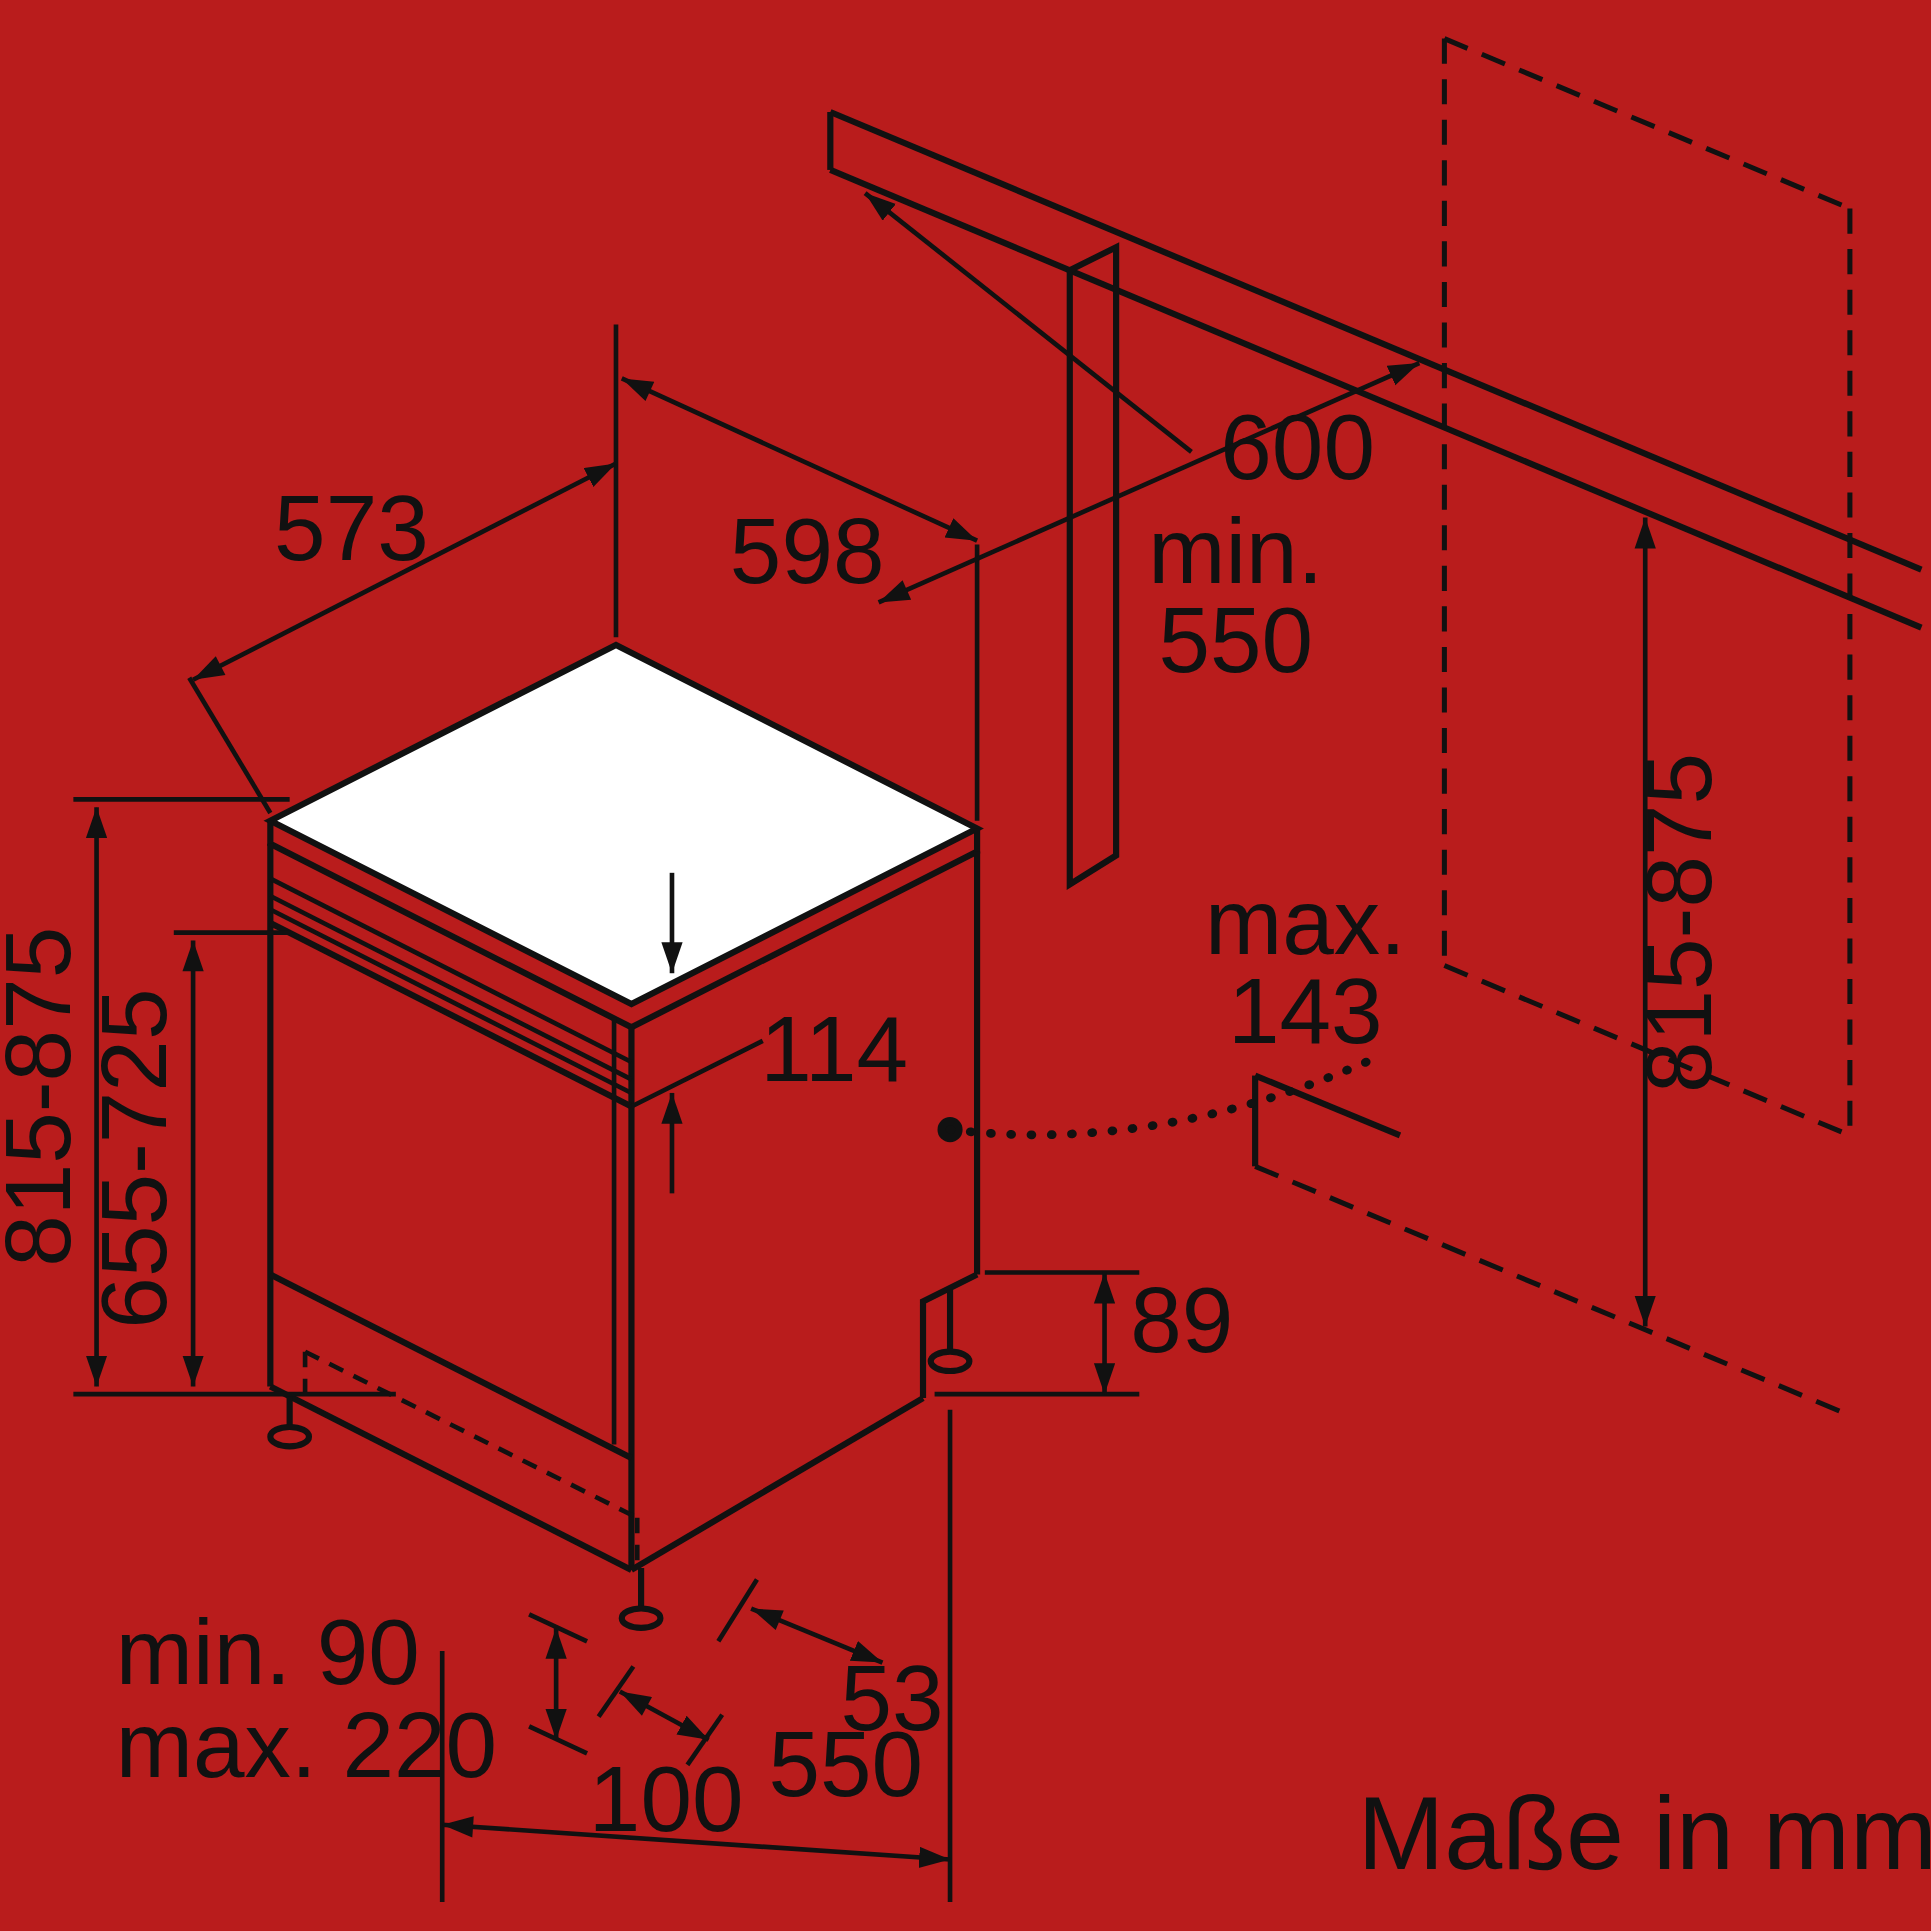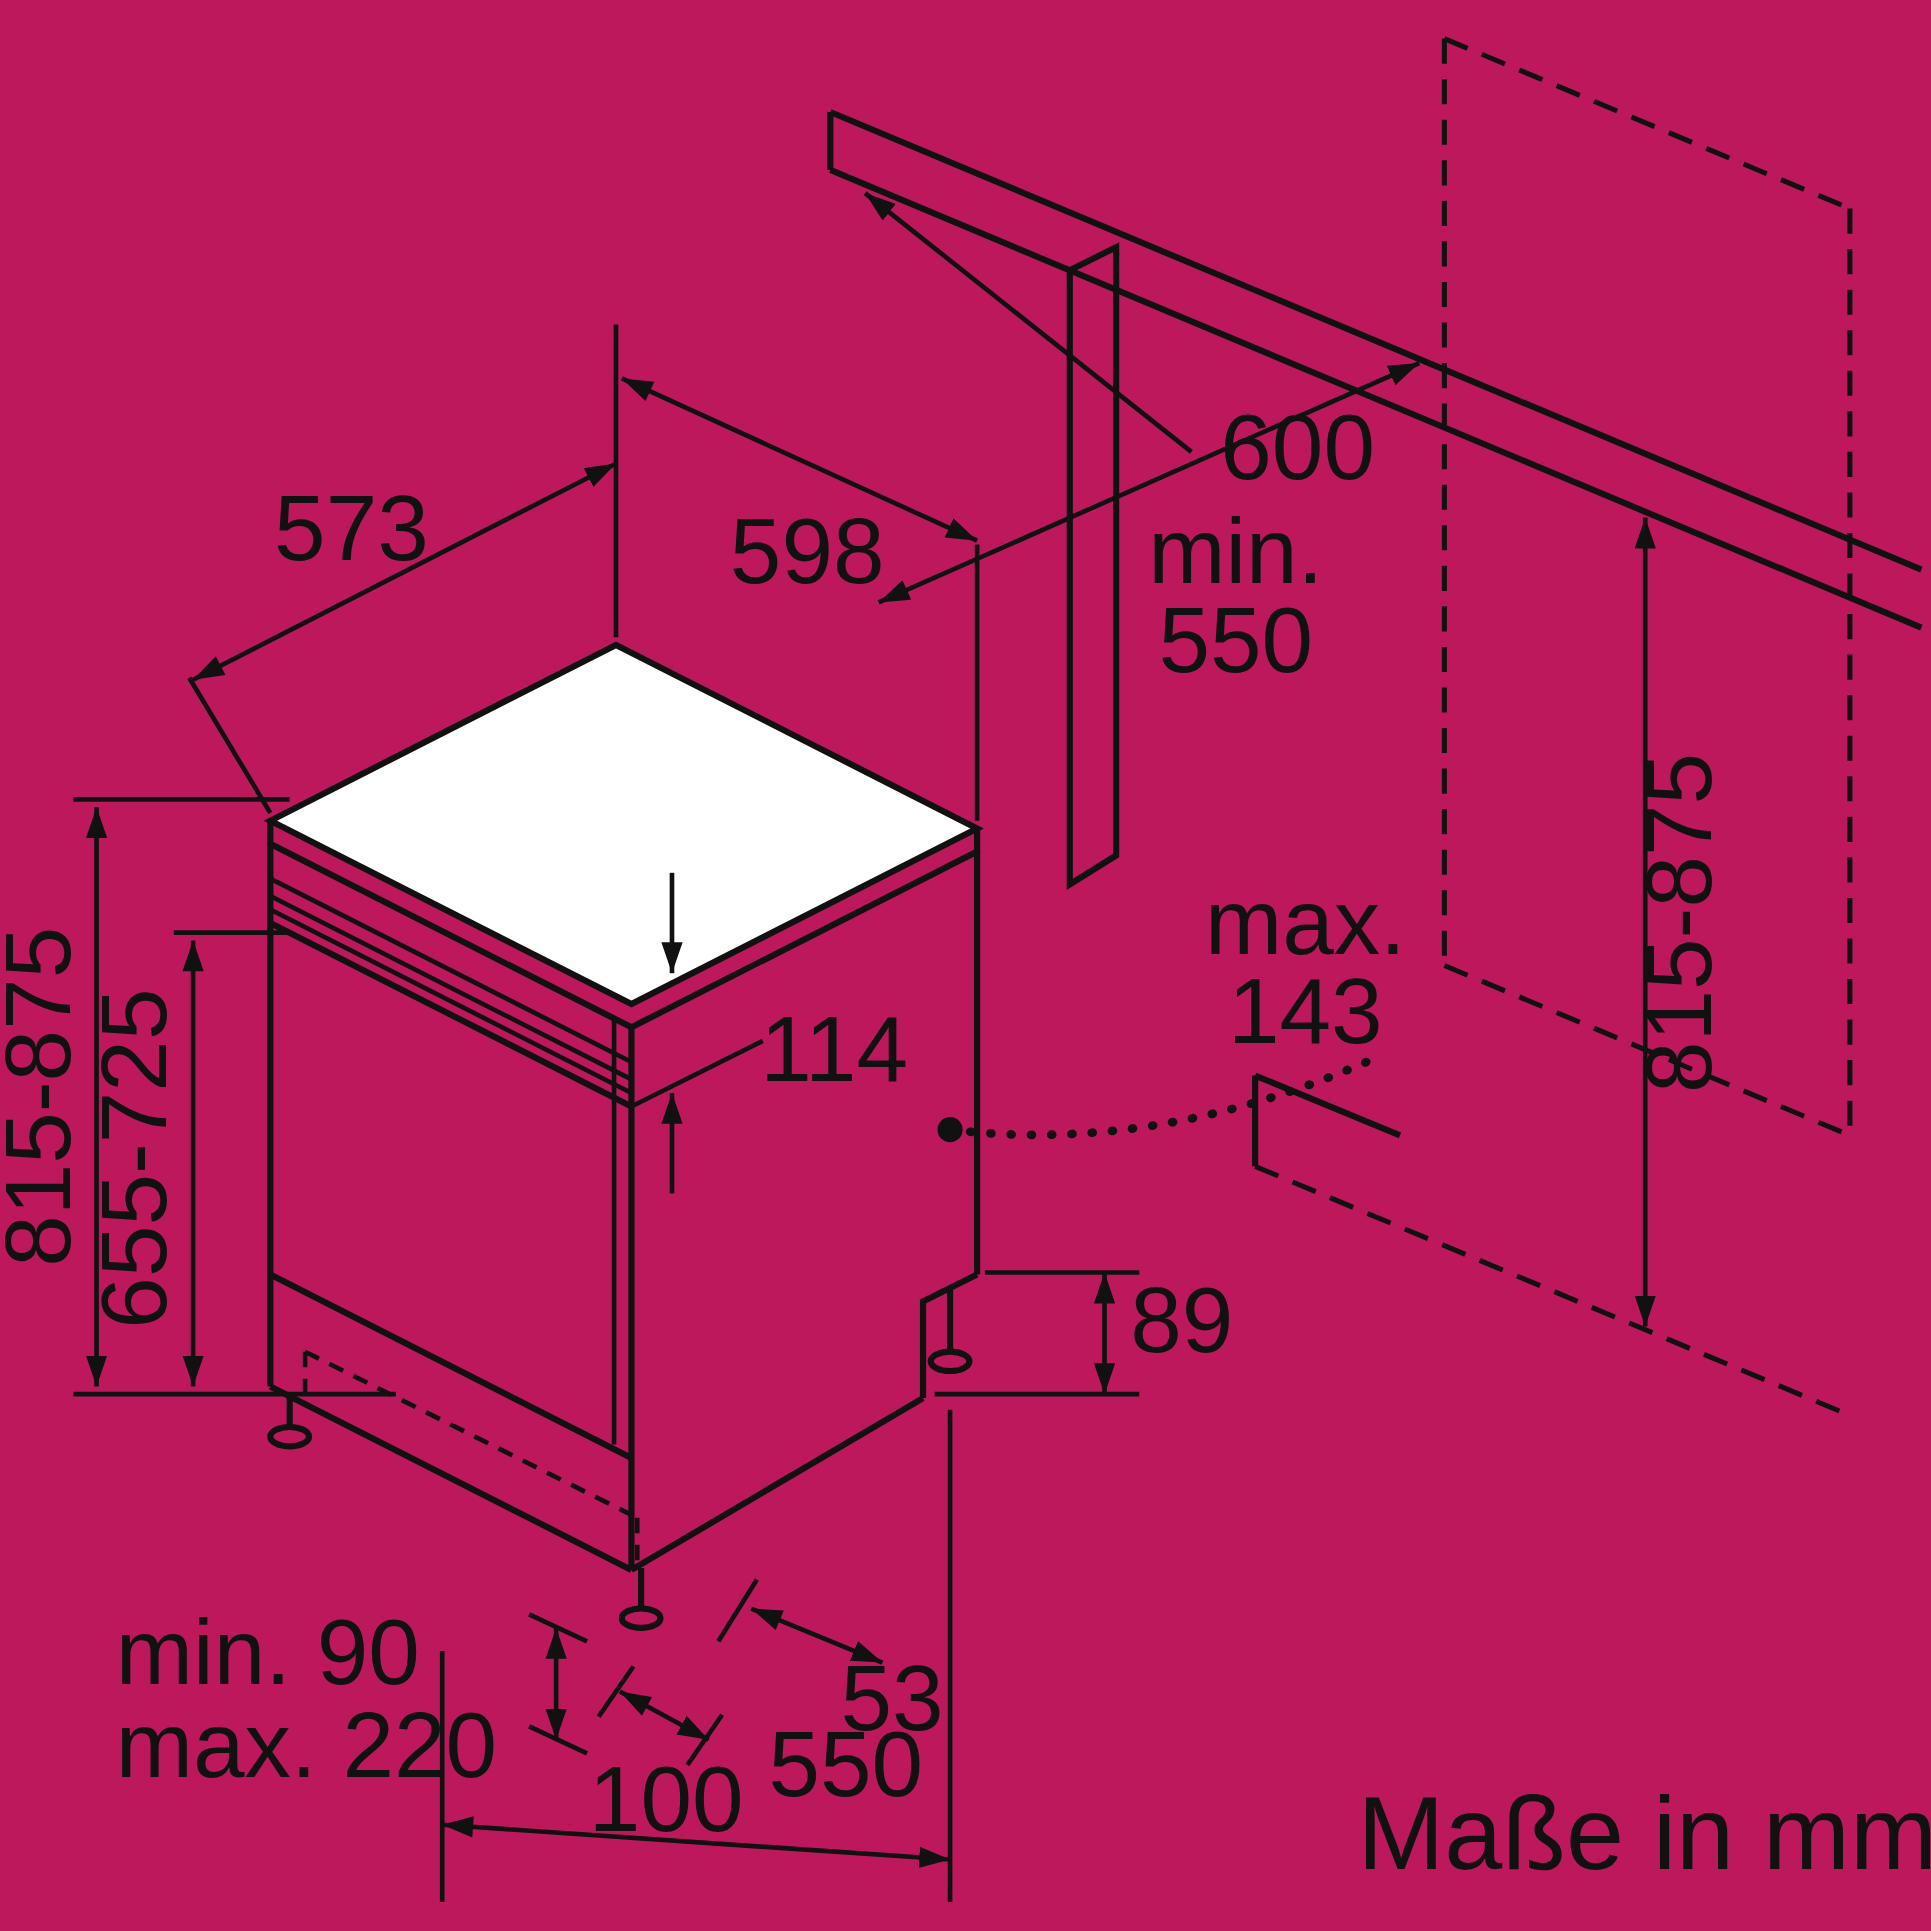--- a/index.html
+++ b/index.html
@@ -1,16 +1,16 @@
 <!DOCTYPE html>
 <html><head>
 <meta charset="utf-8">
 <style>
   html,body{margin:0;padding:0;background:#ffffff;}
-  .stage{width:1931px;height:1931px;background:#be185d;position:relative;overflow:hidden;}
+  .stage{width:1931px;height:1931px;background:#b91c1c;position:relative;overflow:hidden;}
   svg{display:block;}
   svg .s   {fill:none;stroke:#111;stroke-width:3.2;}
   svg .thin{fill:none;stroke:#111;stroke-width:2.4;}
   svg .dash{fill:none;stroke:#111;stroke-width:2.6;stroke-dasharray:13 8;}
   svg .dashm{fill:none;stroke:#111;stroke-width:2.4;stroke-dasharray:8 6;}
   svg .dot {fill:none;stroke:#111;stroke-width:4.5;stroke-dasharray:0.5 10;stroke-linecap:round;}
   svg .face{fill:#ffffff;stroke:#111;stroke-width:3.2;}
   svg text{font-family:"Liberation Sans","DejaVu Sans",sans-serif;font-size:48px;fill:#111;}
   svg text.cap{font-size:54px;}
 </style>

